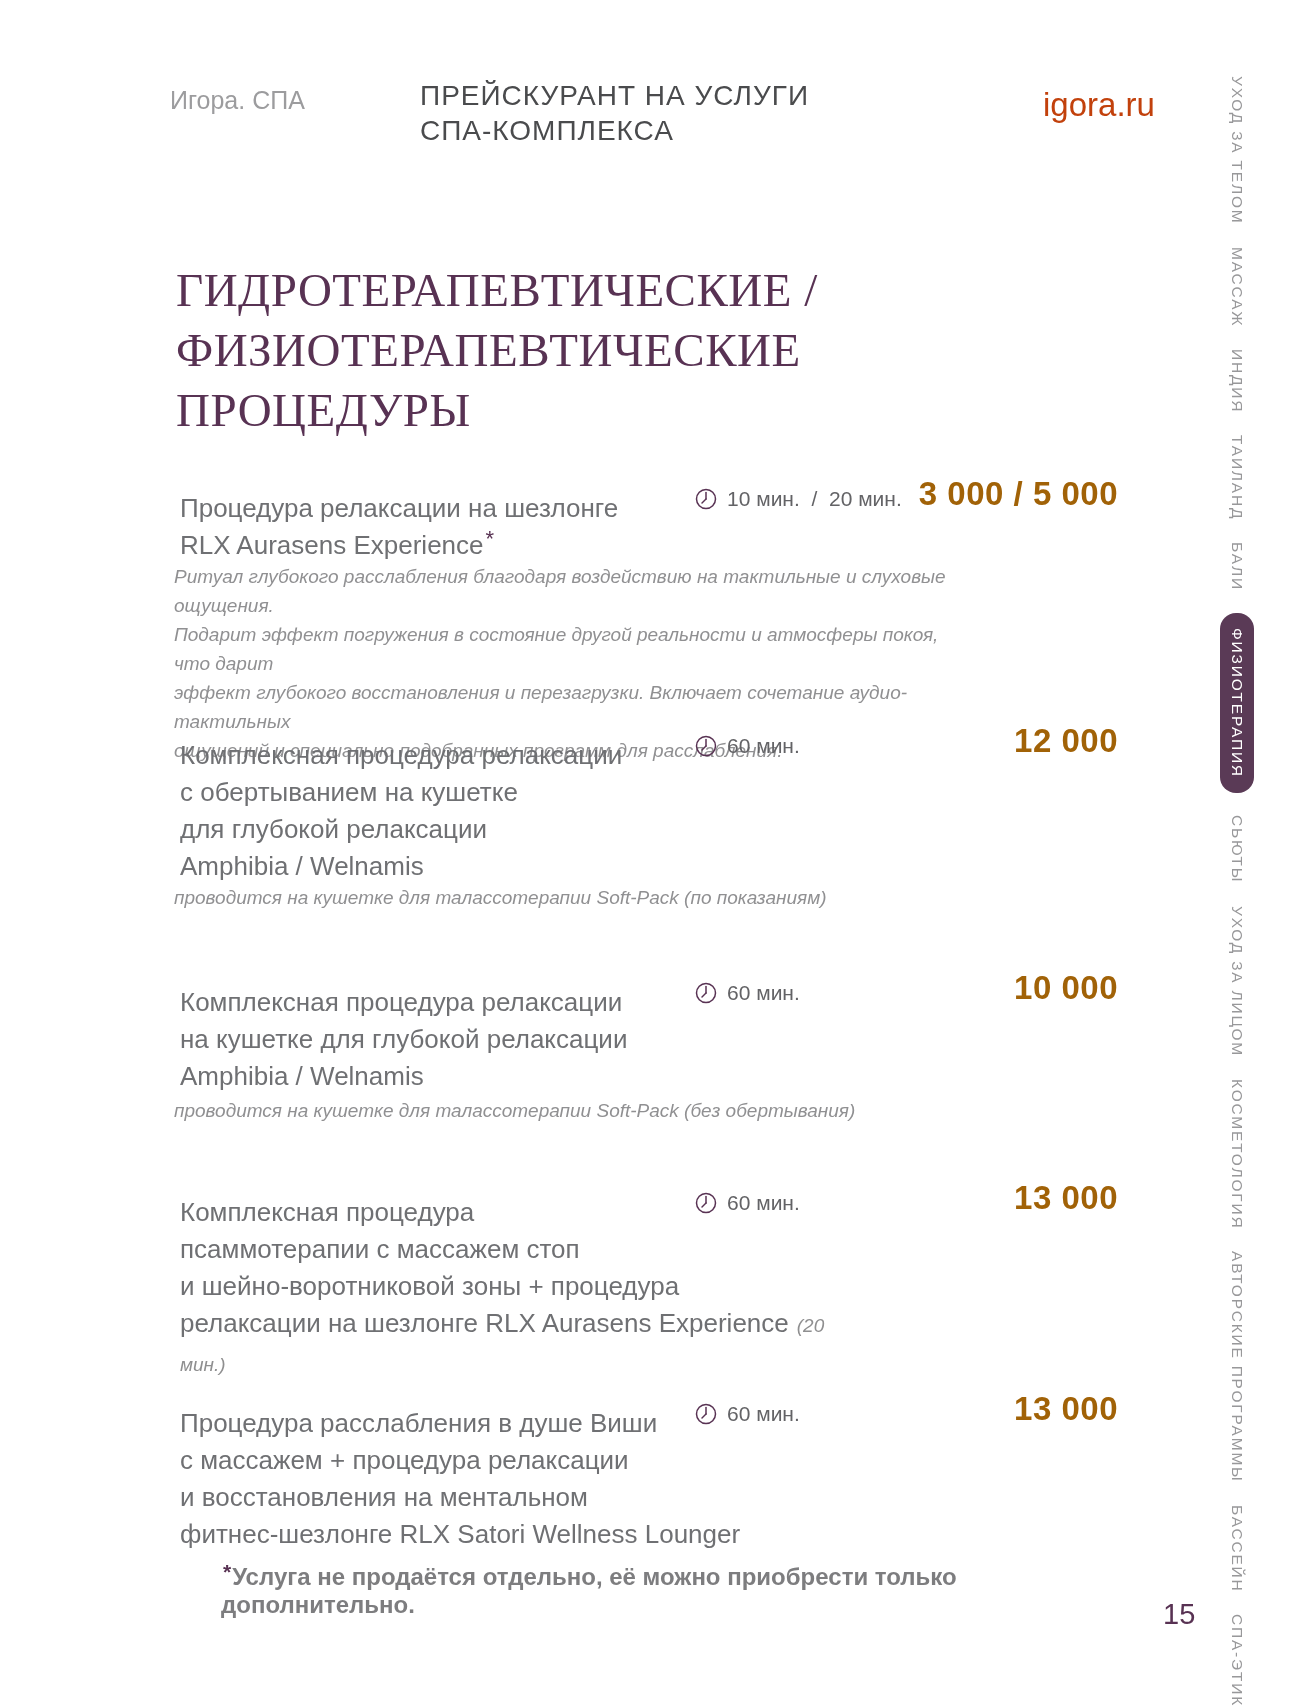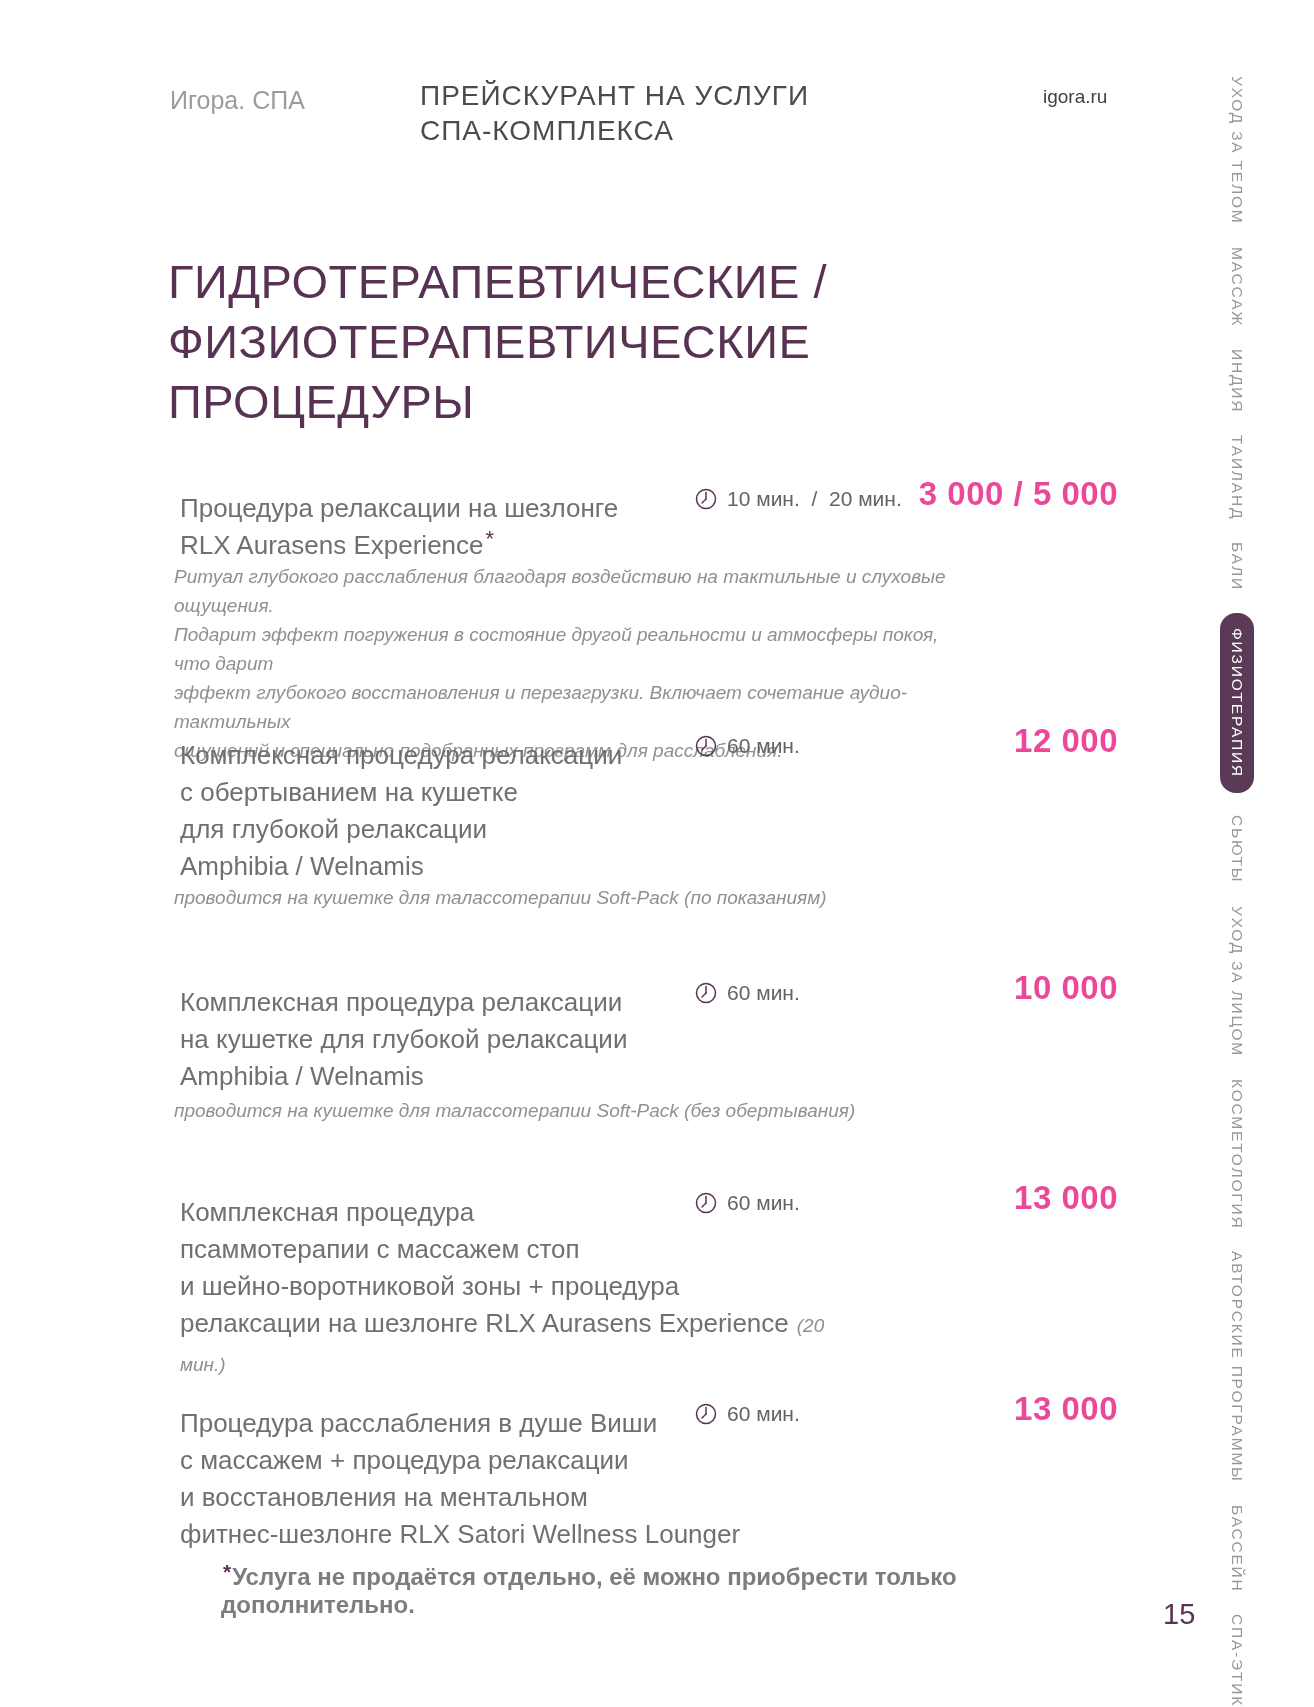--- a/index.html
+++ b/index.html
@@ -7,21 +7,21 @@
     position:relative; width:1314px; height:1707px; background:#ffffff;
     font-family:"Liberation Sans", sans-serif; overflow:hidden;
   }
 
   
   .logo { position:absolute; left:170px; top:86px; font-size:25px; color:#9c9c9e;text-align:center; }
   .header-title {
     position:absolute; left:420px; top:78px; width:540px; text-align:left;
     font-size:28px; line-height:35px; color:#4a4b4d; letter-spacing:1px; white-space:pre-line;
   }
-  .site { position:absolute; left:1043px; top:86px; font-size:19px; color:#404040; text-decoration:none; }
+  .site { position:absolute; left:1043px; top:86px; font-size:33px; color:#c2410c; text-decoration:none; }
 
   
   .section-title {
     position:absolute; left:168px; top:252px; font-size:47px; line-height:60px;
     color:#583253; white-space:pre-line; letter-spacing:0.5px;
   }
 
   
   .service-name {
     position:absolute; left:180px; width:660px; font-size:26px; line-height:37px;
@@ -29,21 +29,21 @@
   }
   .star-sup { color:#583253; position:relative; top:-8px; font-size:22px; margin-left:2px; }
   .name-suffix { font-style:italic; font-size:19px; color:#8f8f90; margin-left:8px; }
   .duration {
     position:absolute; left:695px; display:flex; align-items:center; gap:10px;
     font-size:21px; color:#636366; line-height:26px; white-space:pre;
   }
   .clock { flex:0 0 auto; }
   .price {
     position:absolute; right:196px; font-size:33px; font-weight:bold;
-    color:#ec4899; letter-spacing:0.5px;
+    color:#a16207; letter-spacing:0.5px;
   }
   .desc, .note {
     position:absolute; left:174px; width:790px; font-style:italic;
     font-size:19px; line-height:29px; color:#909092; white-space:pre-line;
   }
 
   
   .footnote {
     position:absolute; left:221px; top:1563px; width:920px;
     font-size:24px; font-weight:bold; color:#7d7d7f;
@@ -69,21 +69,21 @@
 </head>
 <body>
 
 <div class="page">
 
   <div class="logo">Игора. СПА</div>
   <div class="header-title">ПРЕЙСКУРАНТ НА УСЛУГИ
 СПА-КОМПЛЕКСА</div>
   <a class="site" href="#">igora.ru</a>
 
-  <h1 class="section-title" style="margin:0;font-weight:normal;">ГИДРОТЕРАПЕВТИЧЕСКИЕ /
+  <h1 class="section-title" style="margin:8px;font-weight:normal;font-family:Liberation Serif, serif;">ГИДРОТЕРАПЕВТИЧЕСКИЕ /
 ФИЗИОТЕРАПЕВТИЧЕСКИЕ
 ПРОЦЕДУРЫ</h1>
 
   <div class="service-name" style="top:483px;"><span>Процедура релаксации на шезлонге
 RLX Aurasens Experience</span><span class="star-sup">*</span></div>
   <div class="duration" style="top:486px;align-items:center;">
     <svg class="clock" width="22" height="22" viewBox="0 0 22 22">
       <circle cx="11" cy="11" r="9.5" fill="none" stroke="#583253" stroke-width="1.5"></circle>
       <line x1="11" y1="11" x2="11" y2="4.5" stroke="#583253" stroke-width="1.5" stroke-linecap="round"></line>
       <line x1="11" y1="11" x2="7" y2="15" stroke="#583253" stroke-width="1.5" stroke-linecap="round"></line>

